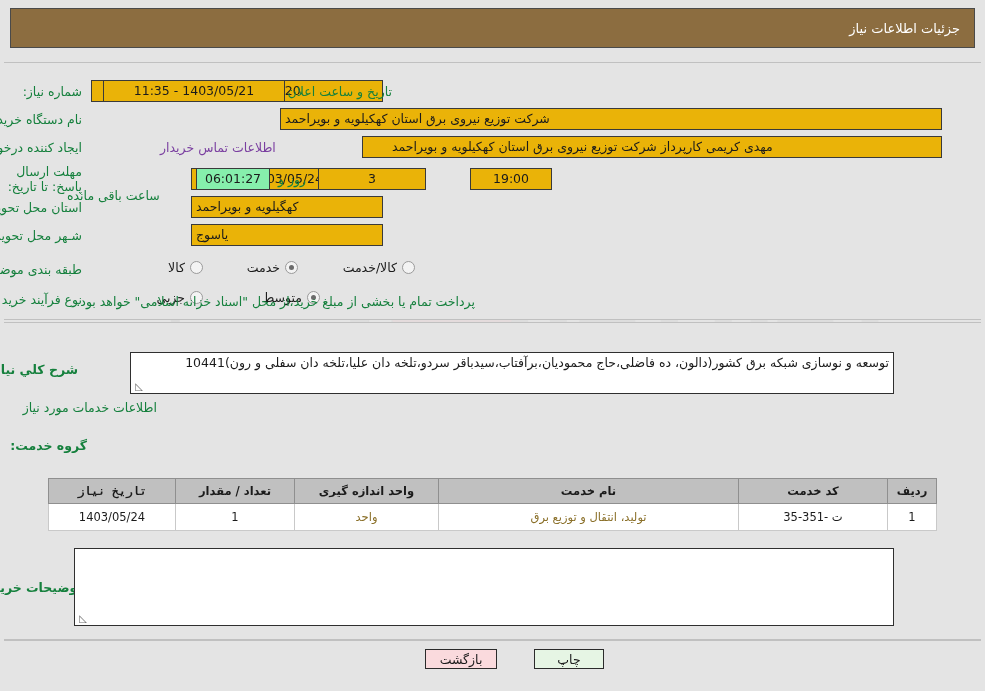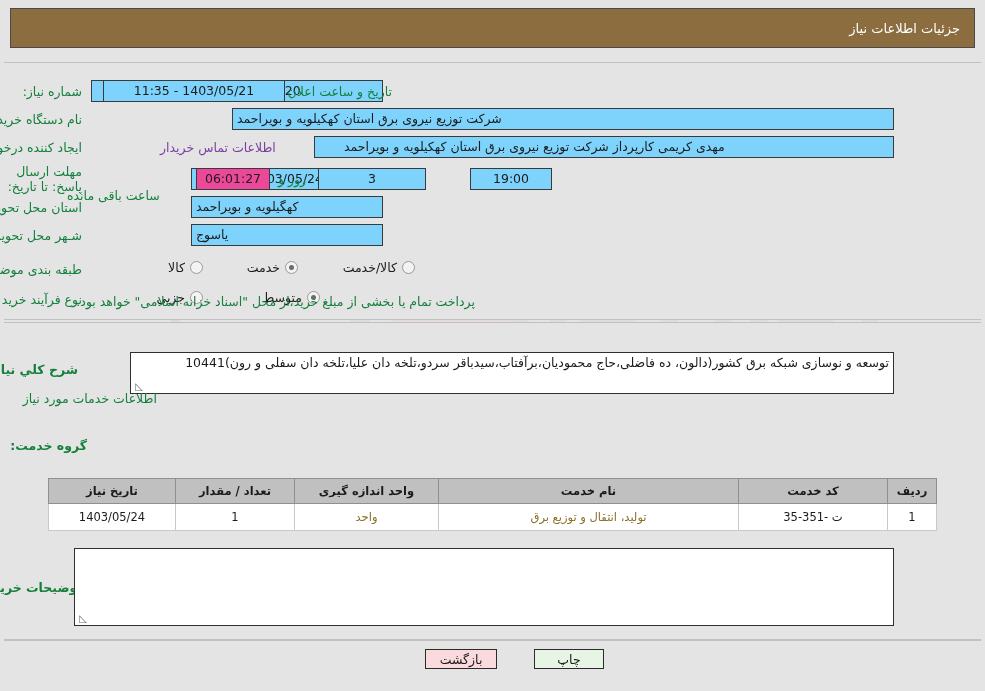--- a/index.html
+++ b/index.html
@@ -83,35 +83,35 @@
     font-size: 12.5px;
     color: #15803d;
     white-space: nowrap;
     text-align: right;
     z-index: 3;
   }
   .lbl-bold { font-weight: bold; }
   .fld {
     position: absolute;
     box-sizing: border-box;
-    background: #7dd3fc;
+    background: #eab308;
     border: 1px solid #3a3a3a;
     font-size: 12.5px;
     color: #1b1b1b;
     line-height: 1;
     padding: 0 4px;
     display: flex;
     align-items: center;
     white-space: nowrap;
     overflow: hidden;
     z-index: 3;
   }
   .fld.center { justify-content: center; }
-  .fld.right  { justify-content: flex-end; }
-  .fld.yellow { background: #ec4899; }
+  .fld.right  { justify-content: flex-end; margin-left: 48px; }
+  .fld.yellow { background: #86efac; }
 
   .link {
     position: absolute;
     font-size: 12.5px;
     color: #7a3fa0;
     cursor: pointer;
     white-space: nowrap;
     z-index: 3;
   }
 
@@ -315,33 +315,33 @@
   <div class="lbl" style="right:510px; top:294px;">پرداخت تمام یا بخشی از مبلغ خرید،از محل "اسناد خزانه اسلامی" خواهد بود.</div>
 
   <div class="panel panel-desc"></div>
 
   <div class="lbl lbl-bold" style="right:907px; top:362px;">شرح کلي نیاز:</div>
   <div class="ta" style="left:130px; top:352px; width:764px; height:42px;">
     <span>توسعه و نوسازی شبکه برق کشور(دالون، ده فاضلی،حاج محمودیان،برآفتاب،سیدباقر سردو،تلخه دان علیا،تلخه دان سفلی و رون)10441</span>
     <span class="grip">◺</span>
   </div>
 
-  <div class="lbl" style="right:828px; top:391px;">اطلاعات خدمات مورد نیاز</div>
+  <div class="lbl" style="right:828px; top:400px;">اطلاعات خدمات مورد نیاز</div>
 
   <div class="lbl lbl-bold" style="right:898px; top:438px;">گروه خدمت:</div>
 
   <table class="tbl">
     <thead>
       <tr>
         <th style="width:40px;">ردیف</th>
         <th style="width:140px;">کد خدمت</th>
         <th>نام خدمت</th>
         <th style="width:135px;">واحد اندازه گیری</th>
         <th style="width:110px;">تعداد / مقدار</th>
-        <th style="width:118px;">تاریخ نیاز</th>
+        <th style="width:118px;font-family:Liberation Mono, monospace;">تاریخ نیاز</th>
       </tr>
     </thead>
     <tbody>
       <tr>
         <td class="dark">1</td>
         <td class="dark">ت -351-35</td>
         <td>تولید، انتقال و توزیع برق</td>
         <td>واحد</td>
         <td class="dark">1</td>
         <td class="dark">1403/05/24</td>

